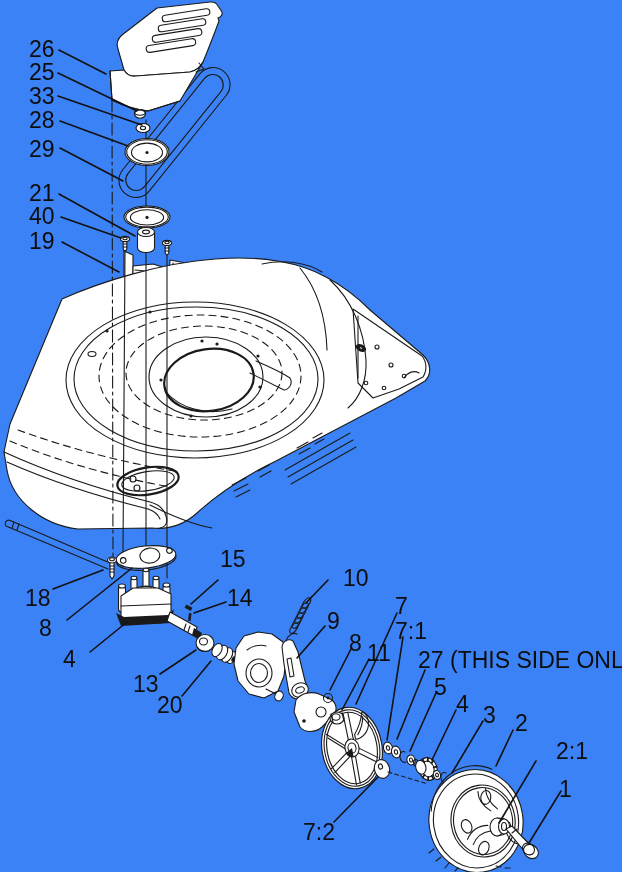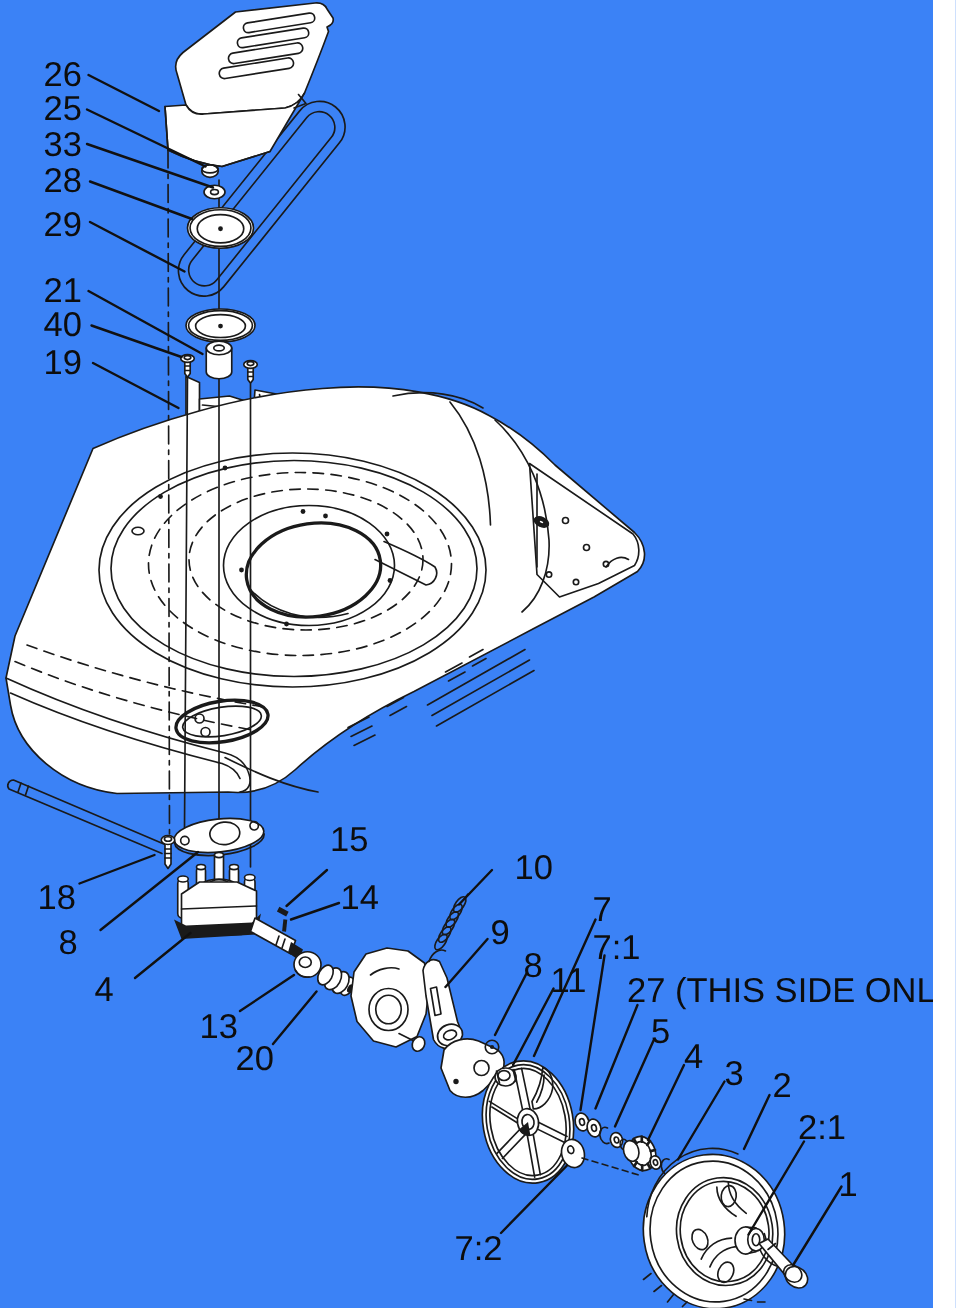--- a/index.html
+++ b/index.html
@@ -370,16 +370,16 @@
   <div class="callout" style="left:327px;top:610px">9</div>
   <div class="callout" style="left:349px;top:632px">8</div>
   <div class="callout" style="left:367px;top:642px">11</div>
   <div class="callout" style="left:395px;top:595px">7</div>
   <div class="callout" style="left:395px;top:620px">7:1</div>
   <div class="callout" style="left:418px;top:649px">27 (THIS SIDE ONLY)</div>
   <div class="callout" style="left:434px;top:676px">5</div>
   <div class="callout" style="left:456px;top:693px">4</div>
   <div class="callout" style="left:483px;top:704px">3</div>
   <div class="callout" style="left:515px;top:712px">2</div>
-  <div class="callout" style="left:532px;top:740px">2:1</div>
+  <div class="callout" style="left:556px;top:740px">2:1</div>
   <div class="callout" style="left:559px;top:778px">1</div>
   <div class="callout" style="left:303px;top:821px">7:2</div>
 </div>
 
 </body></html>

